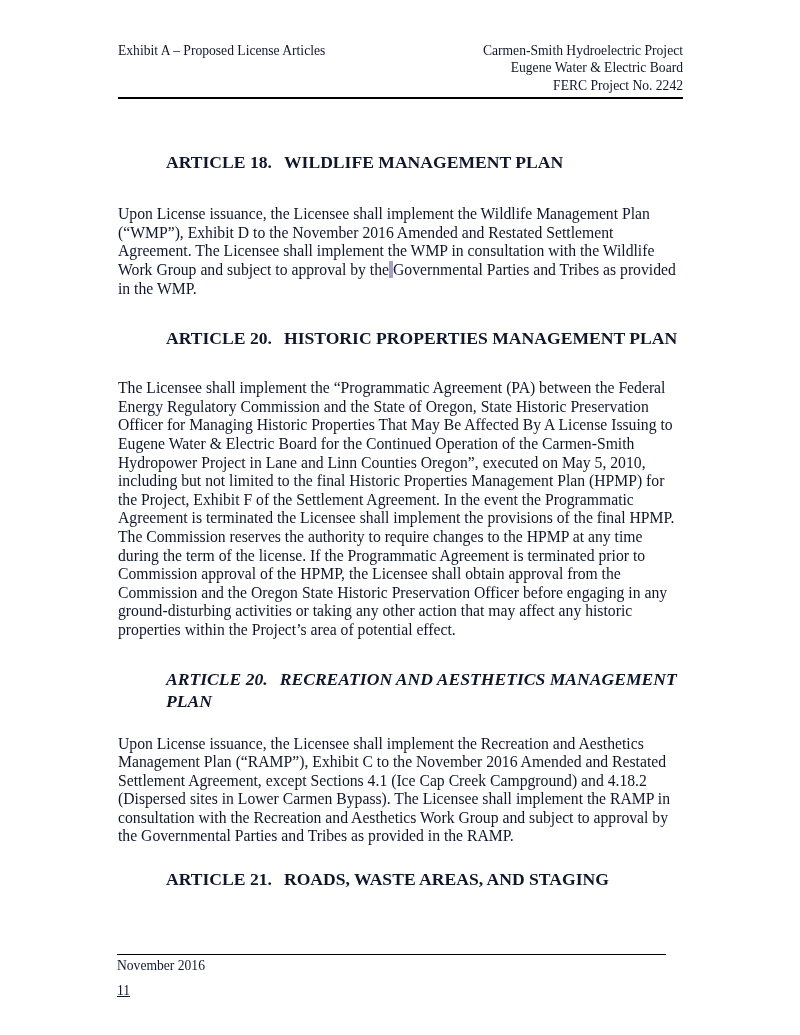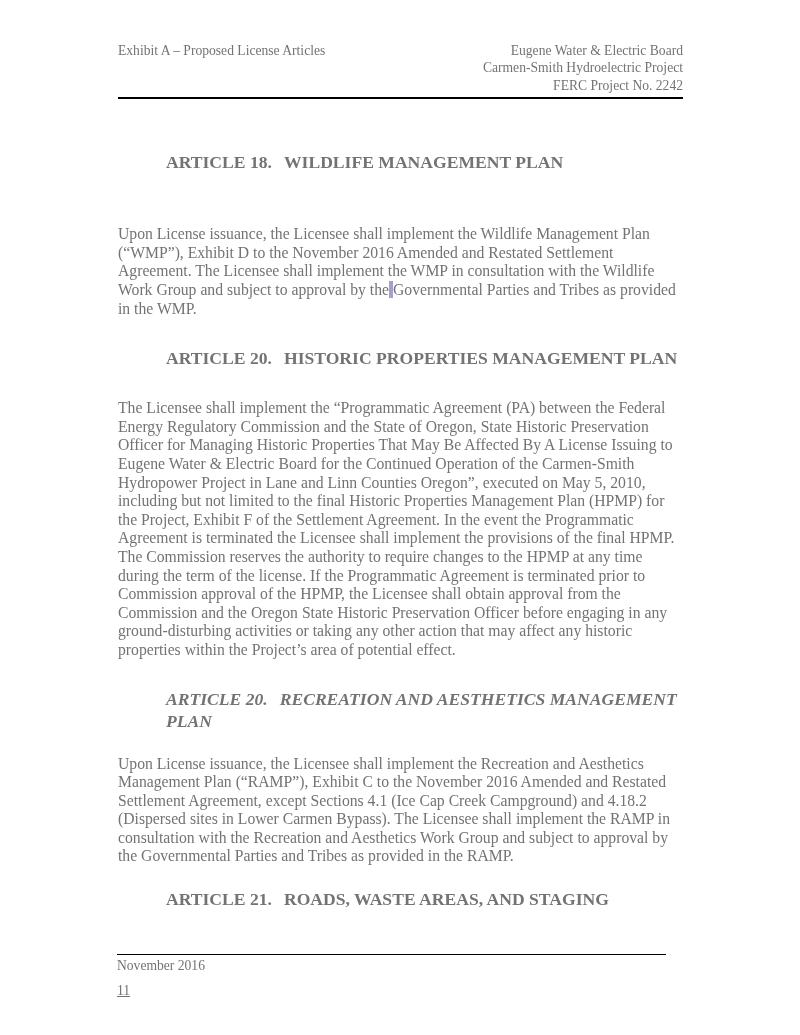--- a/index.html
+++ b/index.html
@@ -1,21 +1,21 @@
 <!DOCTYPE html>
 <html><head>
 <meta charset="utf-8">
 <style>
   html, body { margin: 0; padding: 0; background: #ffffff; }
   .page {
     position: relative;
     width: 800px;
     height: 1035px;
     background: #ffffff;
-    color: #737373;
+    color: #0f172a;
     font-family: "Liberation Serif", "DejaVu Serif", serif;
     overflow: hidden;
   }
 
   
   .header {
     margin: 42px 117px 0 118px;
     display: flex;
     justify-content: space-between;
     align-items: flex-start;
@@ -39,21 +39,21 @@
   h2.article {
     font-size: 17.6px;
     line-height: 22px;
     font-weight: bold;
     margin: 0 0 0 48px;
     max-width: 520px;
   }
   .art-num { margin-right: 12px; }
   p.body { margin: 0; }
 
-  #h18 { margin-top: 52px; margin-bottom: 52px; }
+  #h18 { margin-top: 52px; margin-bottom: 32px; }
   #p18 { margin-bottom: 29px; }
   #h19 { margin-bottom: 30px; }
   #p19 { margin-bottom: 28px; }
   #h20 { margin-bottom: 23px; font-style: italic; }
   #p20 { margin-bottom: 22px; }
   #h21 { margin-bottom: 12px; }
 
   
   .caret {
     display: inline-block;
@@ -77,22 +77,22 @@
   .footer-page { text-align: left; margin-top: 9px; text-decoration: underline; }
 </style>
 </head>
 <body>
 
 <div class="page">
 
   <div class="header">
     <div class="header-left">Exhibit A – Proposed License Articles</div>
     <div class="header-right">
+      <div>Carmen-Smith Hydroelectric Project</div>
       <div>Eugene Water &amp; Electric Board</div>
-      <div>Carmen-Smith Hydroelectric Project</div>
       <div>FERC Project No. 2242</div>
     </div>
   </div>
   <div class="header-rule"></div>
 
   <div class="doc">
 
     <h2 class="article" id="h18"><span class="art-num">ARTICLE 18.</span><span>WILDLIFE MANAGEMENT PLAN</span></h2>
     <p class="body" id="p18"><span>Upon License issuance, the Licensee shall implement the Wildlife Management Plan (“WMP”), Exhibit D to the November 2016 Amended and Restated Settlement Agreement.  The Licensee shall implement the WMP in consultation with the Wildlife Work Group and subject to approval by the</span><span class="caret" style="background: rgb(166, 160, 200);"></span><span>Governmental Parties and Tribes as provided in the WMP.</span></p>
 

